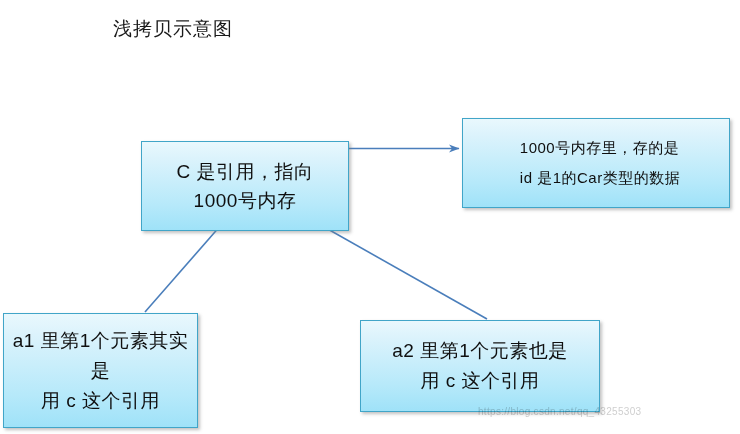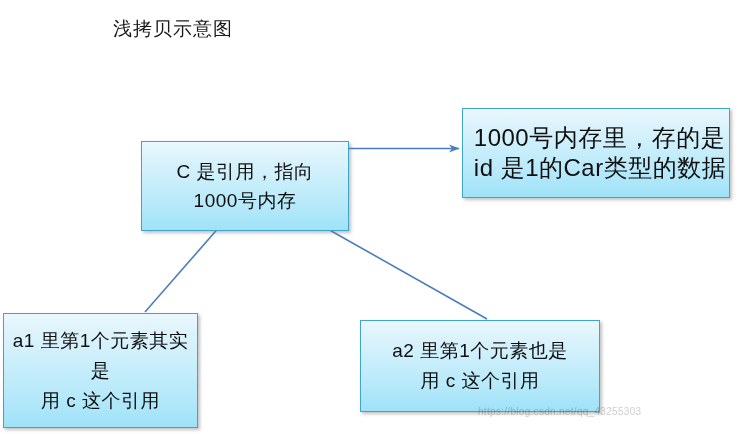--- a/index.html
+++ b/index.html
@@ -56,24 +56,24 @@
     left: 141px;
     top: 100px;
     width: 208px;
     height: 90px;
     font-size: 19px;
     line-height: 29px;
     margin-top: 41px;
   }
   #box-memory {
     left: 462px;
-    top: 108px;
+    top: 118px;
     width: 268px;
     height: 90px;
-    font-size: 24px;
+    font-size: 15px;
     line-height: 30px;
   }
   #box-memory .node-text {
     text-align: left;
     padding-left: 8px;
   }
   #box-a1 {
     left: 3px;
     top: 313px;
     width: 195px;

